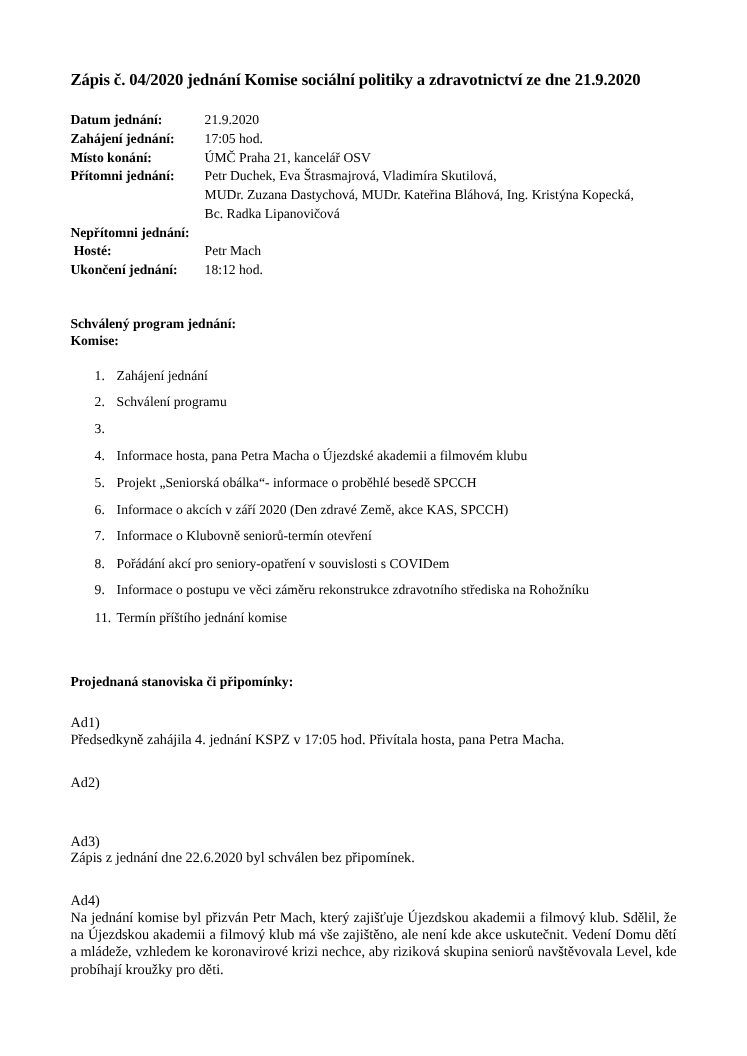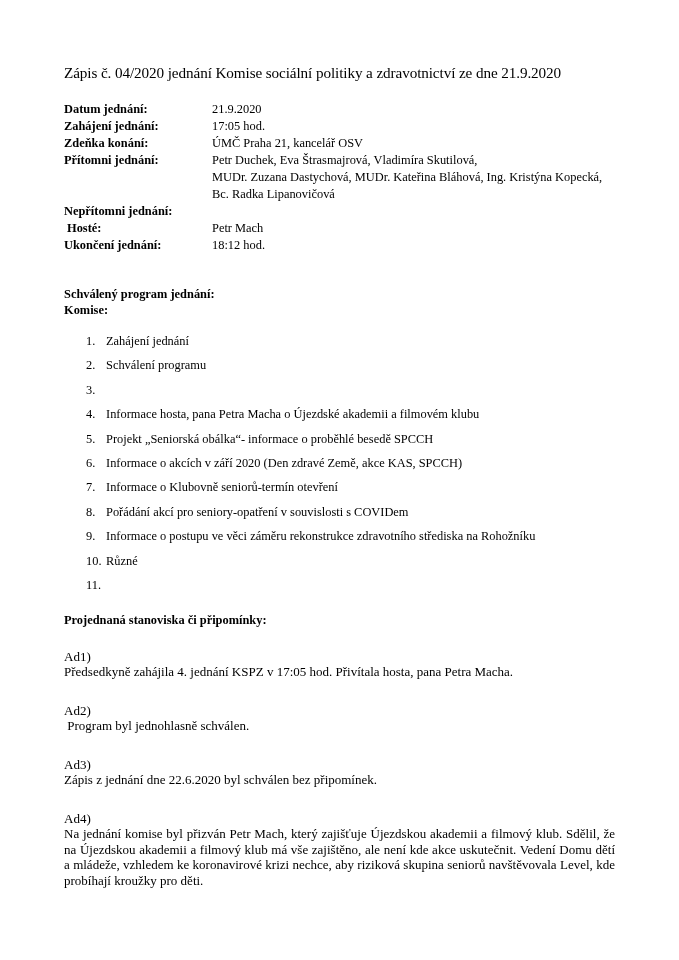--- a/index.html
+++ b/index.html
@@ -1,21 +1,21 @@
 <!DOCTYPE html>
 <html><head>
   <meta charset="utf-8">
   <style>
     html, body { margin: 0; padding: 0; background: #ffffff; }
     body { width: 679px; height: 960px; position: relative; overflow: hidden;
            font-family: "Liberation Serif", "DejaVu Serif", serif; color: #000; }
     .page { position: absolute; left: 64px; top: 0; width: 551px; }
-    .title { position: absolute; top: 64px; left: 0; font-weight: normal; font-size: 15.2px; white-space: nowrap; letter-spacing: -0.1px; text-align: right; }
+    .title { position: absolute; top: 64px; left: 0; font-weight: bold; font-size: 15.2px; white-space: nowrap; letter-spacing: -0.1px; text-align: right; }
     .meta { position: absolute; top: 101px; left: 0; font-size: 12.4px; line-height: 17px; }
-    .meta-row { display: flex; gap: 26px; }
+    .meta-row { display: flex; }
     .meta-label { font-weight: bold; width: 122px; flex: none; white-space: nowrap; }
     .meta-value { white-space: nowrap; }
     .meta-value .line { display: block; }
     .meta-row.guests .meta-label { padding-left: 3px; width: 119px; }
     .absent-value b { font-weight: bold; }
     .section-head { position: absolute; left: 0; font-weight: bold; font-size: 12.4px; line-height: 16px; }
     .program { position: absolute; top: 333px; left: 22px; font-size: 12.4px; margin: 0; padding: 0; list-style: none; }
     .program li { height: 24.4px; line-height: 16px; display: flex; white-space: nowrap; }
     .program .num { width: 20px; flex: none; }
     .block { position: absolute; left: 0; font-size: 13px; line-height: 15.4px; width: 551px; }
@@ -31,21 +31,21 @@
   <div class="meta">
     <div class="meta-row">
       <span class="meta-label">Datum jednání:</span>
       <span class="meta-value">21.9.2020</span>
     </div>
     <div class="meta-row">
       <span class="meta-label">Zahájení jednání:</span>
       <span class="meta-value">17:05 hod.</span>
     </div>
     <div class="meta-row">
-      <span class="meta-label">Zdeňka konání:</span>
+      <span class="meta-label">Místo konání:</span>
       <span class="meta-value">ÚMČ Praha 21, kancelář OSV</span>
     </div>
     <div class="meta-row">
       <span class="meta-label">Přítomni jednání:</span>
       <span class="meta-value">
         <span class="line">Petr Duchek, Eva Štrasmajrová, Vladimíra Skutilová,</span>
         <span class="line">MUDr. Zuzana Dastychová, MUDr. Kateřina Bláhová, Ing. Kristýna Kopecká,</span>
         <span class="line">Bc. Radka Lipanovičová</span>
       </span>
     </div>
@@ -95,38 +95,34 @@
       </li>
       <li>
         <span class="num">8.</span>
         <span>Pořádání akcí pro seniory-opatření v souvislosti s COVIDem</span>
       </li>
       <li>
         <span class="num">9.</span>
         <span>Informace o postupu ve věci záměru rekonstrukce zdravotního střediska na Rohožníku</span>
       </li>
       <li>
-        <span class="num">10.</span>
-        <span>Různé</span>
-      </li>
-      <li>
         <span class="num">11.</span>
+        <span>Termín příštího jednání komise</span>
       </li>
     </ol>
 
   <div class="section-head" style="top:612px">Projednaná stanoviska či připomínky:</div>
 
   <div class="block" style="top:649px">
     <div>Ad1)</div>
     <div>Předsedkyně zahájila 4. jednání KSPZ v 17:05 hod. Přivítala hosta, pana Petra Macha.</div>
   </div>
 
   <div class="block" style="top:703px">
     <div>Ad2)</div>
-    <div style="white-space:pre"> Program byl jednohlasně schválen.</div>
   </div>
 
   <div class="block" style="top:757px">
     <div>Ad3)</div>
     <div>Zápis z jednání dne 22.6.2020 byl schválen bez připomínek.</div>
   </div>
 
   <div class="block" style="top:811px">
     <div>Ad4)</div>
     <div class="justify">Na jednání komise byl přizván Petr Mach, který zajišťuje Újezdskou akademii a filmový klub. Sdělil, že na Újezdskou akademii a filmový klub má vše zajištěno, ale není kde akce uskutečnit. Vedení Domu dětí a mládeže, vzhledem ke koronavirové krizi nechce, aby riziková skupina seniorů navštěvovala Level, kde probíhají kroužky pro děti.</div>

